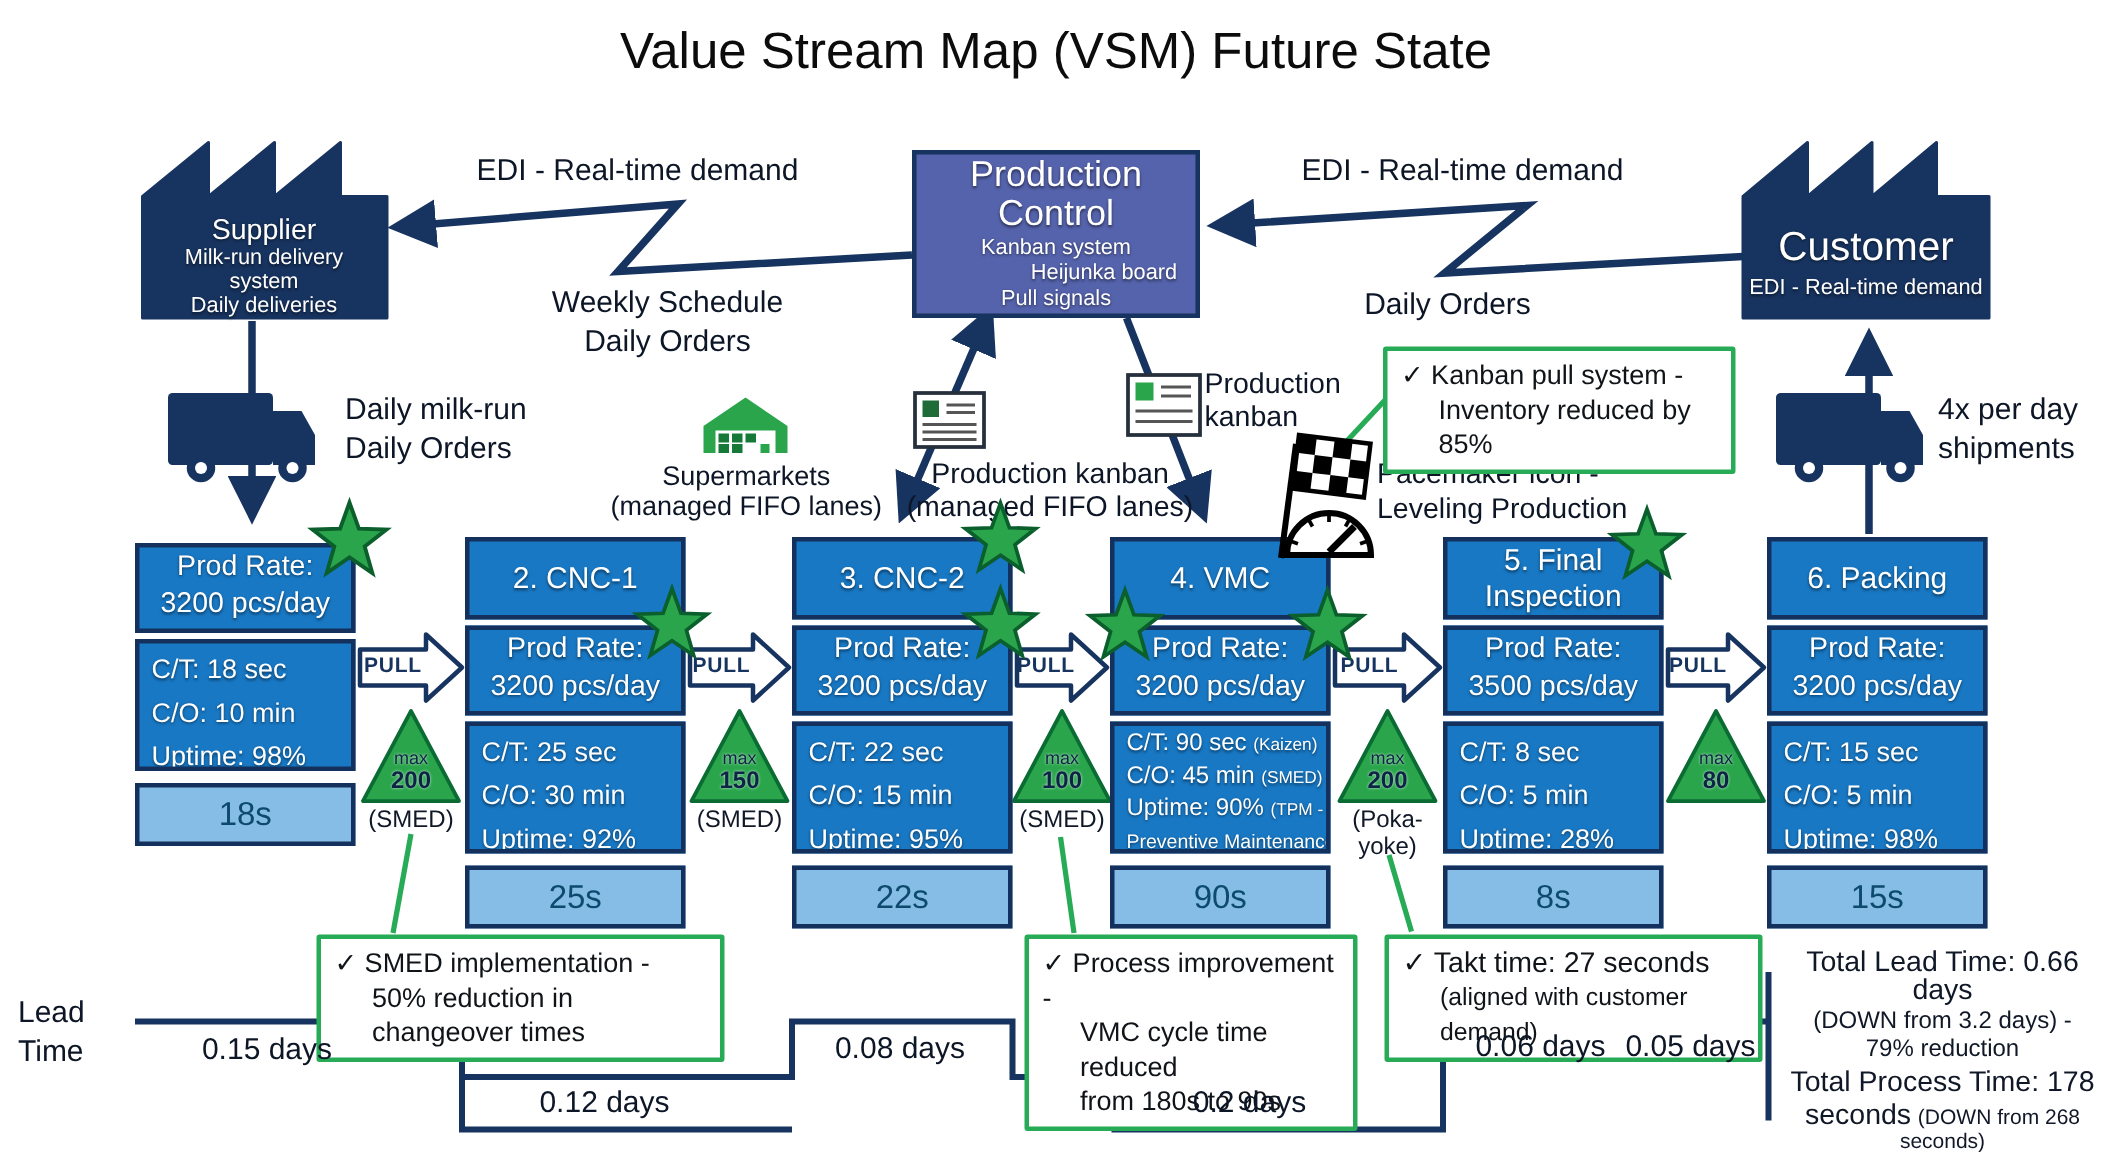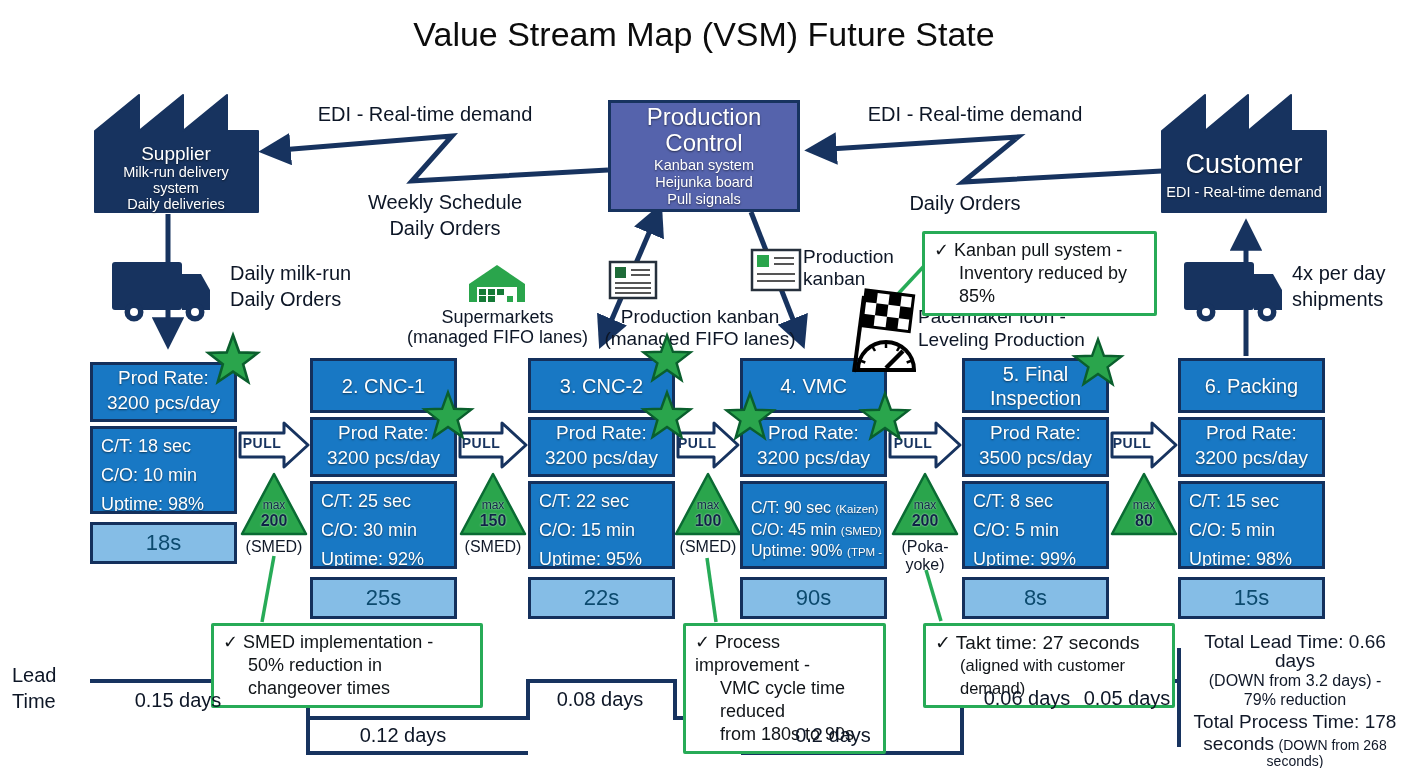--- a/index.html
+++ b/index.html
@@ -140,21 +140,21 @@
 
   <div class="lbl w" style="left:96px;top:143px;width:160px;font-size:19px;">Supplier</div>
   <div class="lbl w" style="left:96px;top:164px;width:160px;font-size:14.5px;">Milk-run delivery</div>
   <div class="lbl w" style="left:96px;top:180px;width:160px;font-size:14.5px;">system</div>
   <div class="lbl w" style="left:96px;top:196px;width:160px;font-size:14.5px;">Daily deliveries</div>
 
   <div class="pc-box"></div>
   <div class="lbl w" style="left:608px;top:103px;width:192px;font-size:24px;">Production</div>
   <div class="lbl w" style="left:608px;top:129px;width:192px;font-size:24px;">Control</div>
   <div class="lbl w" style="left:608px;top:157px;width:192px;font-size:14.5px;">Kanban system</div>
-  <div class="lbl w" style="left:608px;top:174px;width:192px;font-size:14.5px;">Heijunka board</div>
+  <div class="lbl w" style="left:608px;top:174px;width:192px;font-size:14.5px;padding-left:32px;">Heijunka board</div>
   <div class="lbl w" style="left:608px;top:191px;width:192px;font-size:14.5px;">Pull signals</div>
 
   <div class="lbl w" style="left:1162px;top:149px;width:164px;font-size:27px;">Customer</div>
   <div class="lbl w" style="left:1162px;top:184px;width:164px;font-size:14.5px;">EDI - Real-time demand</div>
 
   <div class="lbl c" style="left:300px;top:103px;width:250px;font-size:20px;">EDI - Real-time demand</div>
   <div class="lbl c" style="left:340px;top:191px;width:210px;font-size:20px;">Weekly Schedule</div>
   <div class="lbl c" style="left:340px;top:217px;width:210px;font-size:20px;">Daily Orders</div>
   <div class="lbl c" style="left:850px;top:103px;width:250px;font-size:20px;">EDI - Real-time demand</div>
   <div class="lbl c" style="left:860px;top:192px;width:210px;font-size:20px;">Daily Orders</div>
@@ -174,21 +174,21 @@
   <div class="lbl" style="left:918px;top:329px;width:180px;font-size:19px;">Leveling Production</div>
 
   <div class="callout" style="left:922px;top:231px;width:235px;">
     <div>✓ Kanban pull system -</div>
     <div class="ind">Inventory reduced by 85%</div>
   </div>
   <div class="callout" style="left:211px;top:623px;width:272px;">
     <div>✓ SMED implementation -</div>
     <div class="ind">50% reduction in changeover times</div>
   </div>
-  <div class="callout" style="left:683px;top:623px;width:203px;">
+  <div class="callout" style="left:683px;top:623px;width:222px;">
     <div>✓ Process improvement -</div>
     <div class="ind">VMC cycle time reduced</div>
     <div class="ind">from 180s to 90s</div>
   </div>
   <div class="callout" style="left:923px;top:623px;width:252px;font-size:19px;">
     <div>✓ Takt time: 27 seconds</div>
     <div class="ind" style="font-size:16.5px;">(aligned with customer demand)</div>
   </div>
 
   <div class="pbox" style="left:90px;">
@@ -243,42 +243,42 @@
 
   <div class="pbox dense" style="left:740px;">
     <div class="sec head w">
         <div>4. VMC</div>
         <div></div>
       </div>
     <div class="sec rate w">
         <div>Prod Rate:</div>
         <div>3200 pcs/day</div>
       </div>
-    <div class="sec pdata" style="padding-top:14px;">
+    <div class="sec pdata" style="padding-top:2px;">
       <div class="dline"><span>C/T: 90 sec</span> <span class="note">(Kaizen)</span></div>
       <div class="dline"><span>C/O: 45 min</span> <span class="note">(SMED)</span></div>
       <div class="dline"><span>Uptime: 90%</span> <span class="note">(TPM -</span></div>
       <div class="dline note" style="font-size:13px;">Preventive Maintenance)</div>
     </div>
     <div class="timer">90s</div>
   </div>
 
   <div class="pbox" style="left:962px;">
     <div class="sec head w">
         <div>5. Final</div>
         <div>Inspection</div>
       </div>
     <div class="sec rate w">
         <div>Prod Rate:</div>
         <div>3500 pcs/day</div>
       </div>
     <div class="sec pdata">
       <div class="dline"><span>C/T: 8 sec</span> <span class="note"></span></div>
       <div class="dline"><span>C/O: 5 min</span> <span class="note"></span></div>
-      <div class="dline"><span>Uptime: 99%</span> <span class="note"></span></div>
+      <div class="dline"><span>Uptime: 28%</span> <span class="note"></span></div>
       <div class="dline note"></div>
     </div>
     <div class="timer">8s</div>
   </div>
 
   <div class="pbox" style="left:1178px;">
     <div class="sec head w">
         <div>6. Packing</div>
         <div></div>
       </div>

